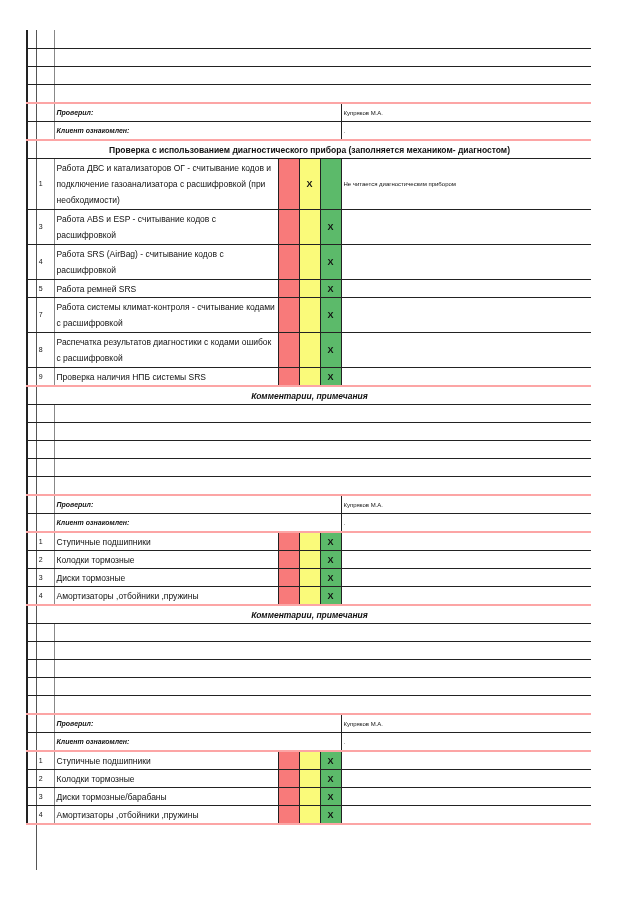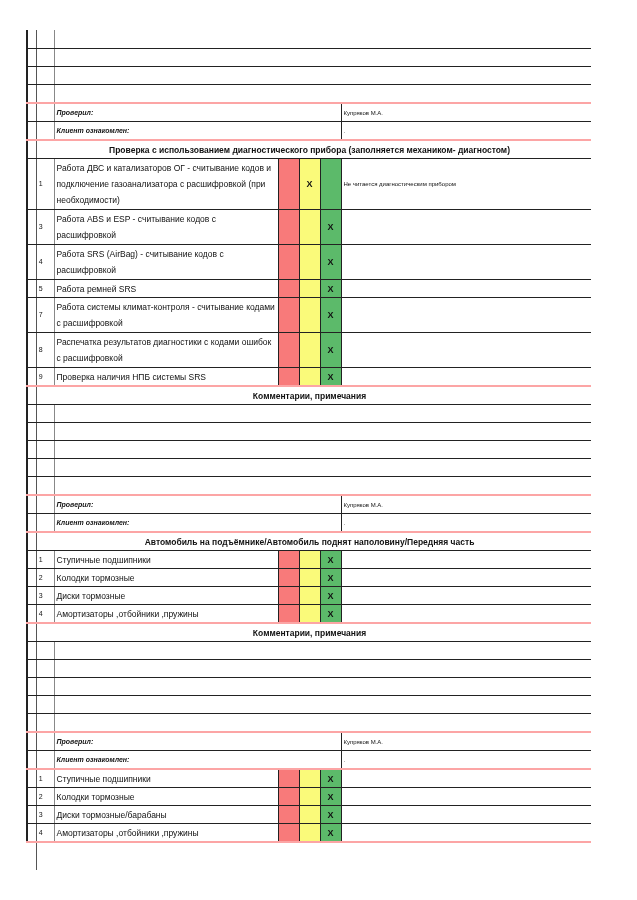--- a/index.html
+++ b/index.html
@@ -10,21 +10,21 @@
   table { border-collapse: collapse; width: 564px; table-layout: fixed; }
   td { padding: 0 2px; vertical-align: middle; font-size: 9px; line-height: 16px; }
   .num { text-align: center; font-size: 7px; border-right: 1px solid #888; border-left: 2px solid #222; }
   .row td { border-bottom: 1px solid #222; }
   .thick td { border-bottom: 2px solid #fca5a5; }
   .blank td { height: 17px; }
   .sig td { height: 17px; font-size: 7px; }
   .sig .lbl { font-weight: bold; font-style: italic; }
   .sig .val { border-left: 1px solid #222; font-size: 6px; }
   .section td { text-align: center; font-weight: bold; font-size: 8.5px; height: 17px; border-left: 2px solid #222; }
-  .section.ital td { }
+  .section.ital td { font-style: italic; }
   .r { background: #f87a7a; border-left: 1px solid #222; }
   .y { background: #fafa7a; border-left: 1px solid #222; text-align: center; font-weight: bold; font-size: 9px; }
   .g { background: #5cba6a; border-left: 1px solid #222; border-right: 1px solid #222; text-align: center; font-weight: bold; font-size: 9px; }
   .note { font-size: 6px; }
   .item td.txt { font-size: 8.5px; }
   .item td { height: 17px; }
   .item.two td { height: 34px; }
   .item.three td { height: 50px; }
 </style>
 </head>
@@ -158,23 +158,20 @@
           <td class="num"></td>
           <td colspan="4" class="lbl">Проверил:</td>
           <td class="val">Купряков М.А.</td>
         </tr>
     <tr class="row sig thick">
           <td class="num"></td>
           <td colspan="4" class="lbl">Клиент ознакомлен:</td>
           <td class="val">.</td>
         </tr>
 
-    <tr class="row section">
-          <td colspan="6">Автомобиль на подъёмнике/Автомобиль поднят наполовину/Передняя часть</td>
-        </tr>
     <tr class="row item">
           <td class="num">1</td>
           <td class="txt">Ступичные подшипники</td>
           <td class="r"></td>
           <td class="y"></td>
           <td class="g">X</td>
           <td></td>
         </tr>
     <tr class="row item">
           <td class="num">2</td>

